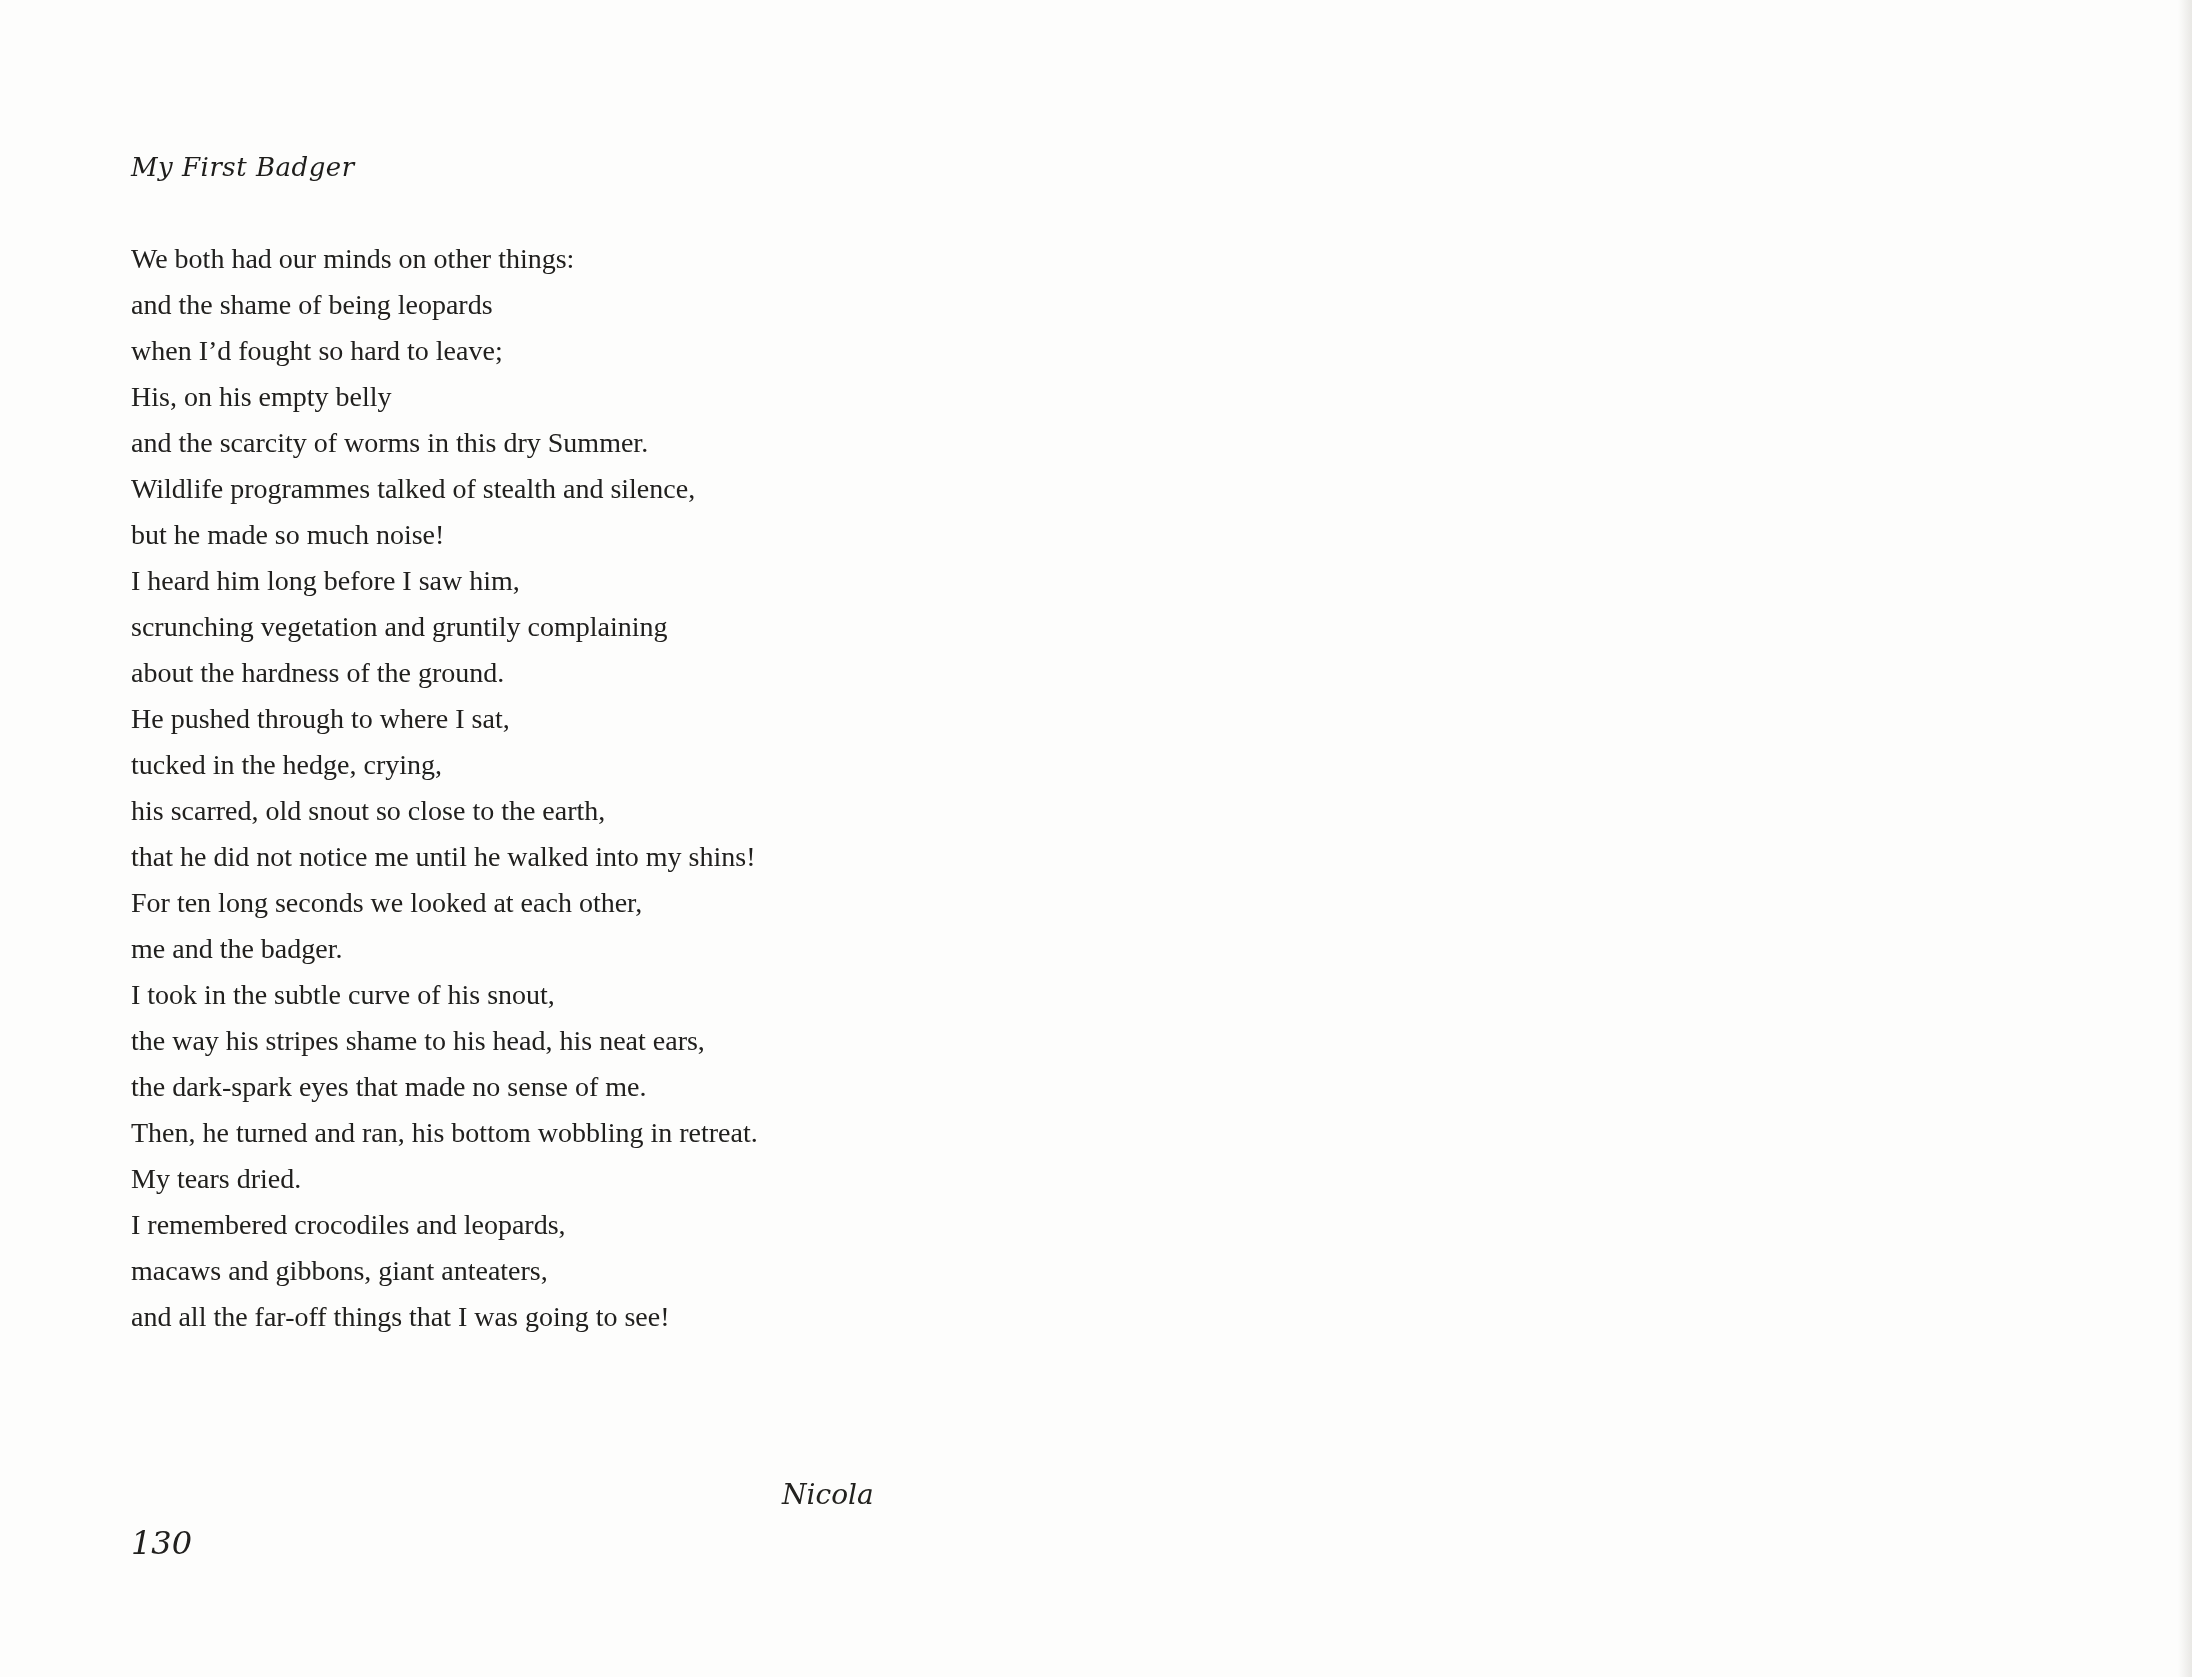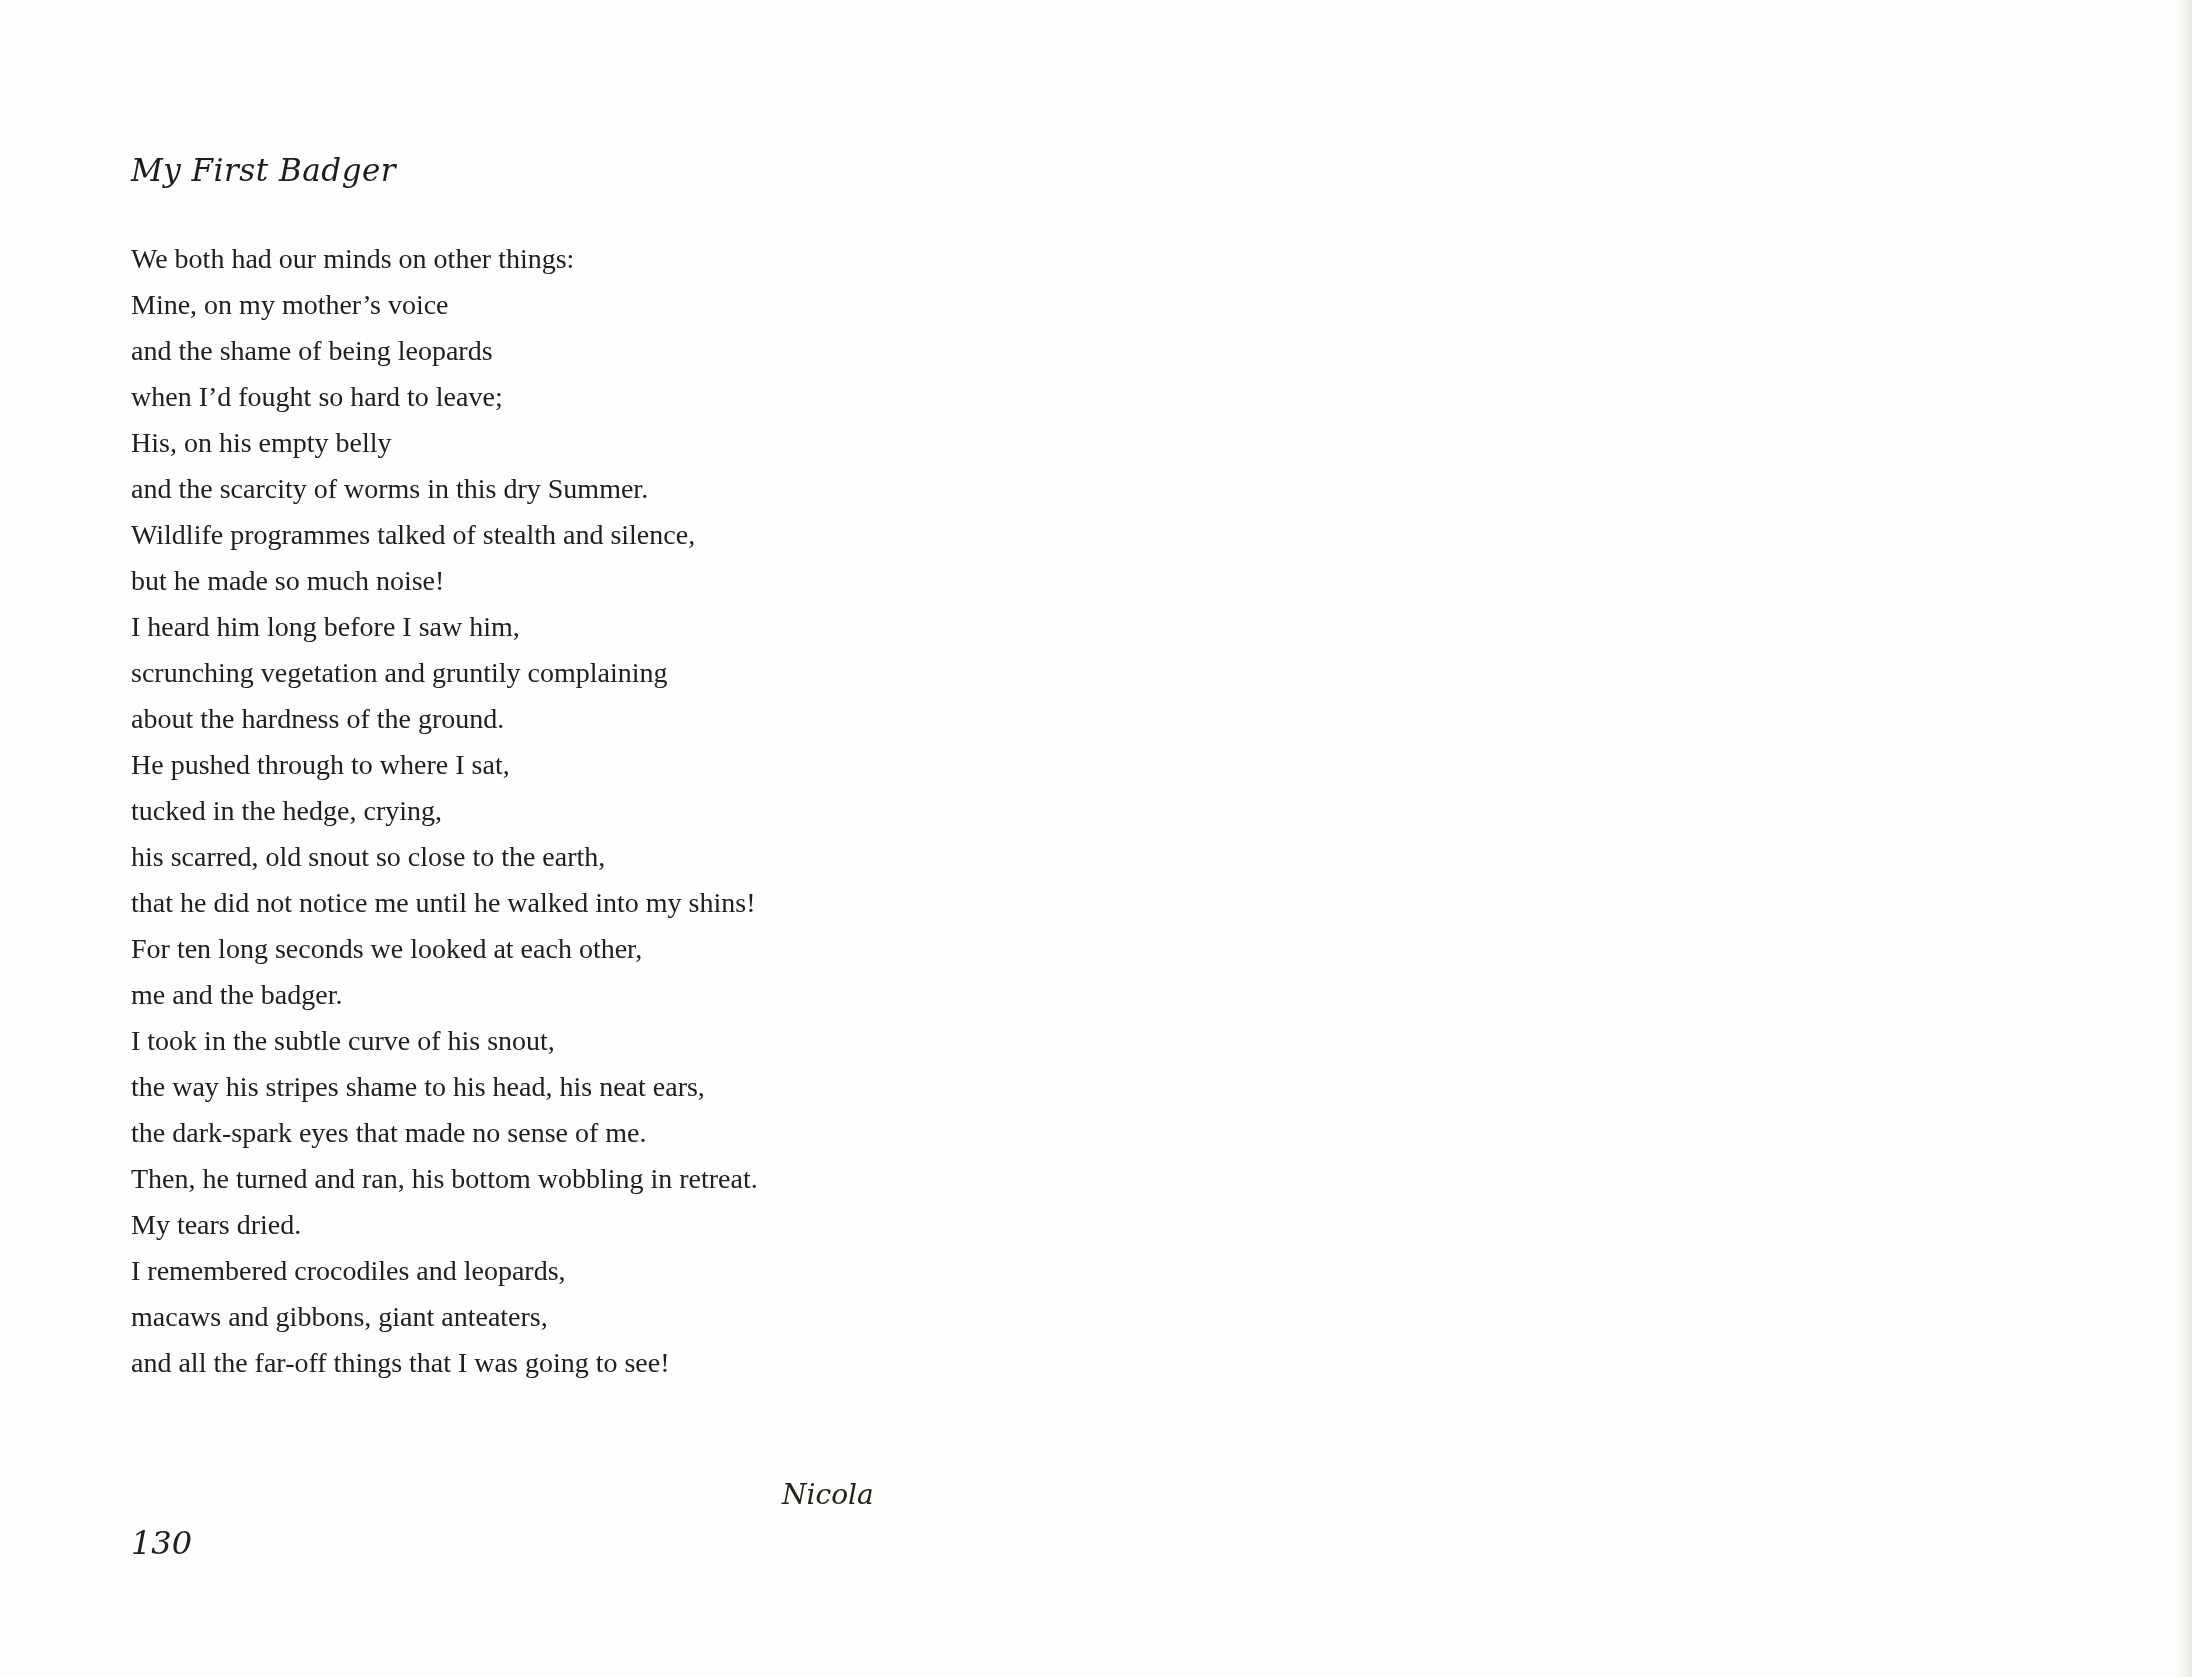--- a/index.html
+++ b/index.html
@@ -11,21 +11,21 @@
   .page{position:absolute;top:0;height:1678px;background:transparent;}
   .page-left{left:0;width:1096px;}
   .page-right{left:1096px;width:1096px;}
   .scan-edge{
     position:absolute;top:0;right:0;width:14.6px;height:1678px;
     background:linear-gradient(to right,#fdfdfc,#e7e6e3);
   }
   .poem-title{
     position:absolute;left:131px;top:152px;
     font-family:"DejaVu Serif", serif;font-style:italic;font-weight:500;
-    font-size:31px;color:#1e1d1b;letter-spacing:0.5px;
+    font-size:26px;color:#1e1d1b;letter-spacing:0.5px;
   }
   .poem{
     position:absolute;left:131px;top:236px;width:895px;
     font-size:28px;line-height:46px;color:#21201e;
   }
   .poem p{margin:0;}
   .attribution{
     position:absolute;left:782px;top:1478px;
     font-family:"DejaVu Serif", serif;font-style:italic;
     font-size:28px;color:#23221f;
@@ -36,21 +36,20 @@
     font-size:32px;color:#21201e;
   }
 </style>
 </head>
 <body>
 
 <div class="page page-left">
   <div class="poem-title">My First Badger</div>
   <div class="poem">
     <p>We both had our minds on other things:</p>
-    <p>Mine, on my mother’s voice</p>
     <p>and the shame of being leopards</p>
     <p>when I’d fought so hard to leave;</p>
     <p>His, on his empty belly</p>
     <p>and the scarcity of worms in this dry Summer.</p>
     <p>Wildlife programmes talked of stealth and silence,</p>
     <p>but he made so much noise!</p>
     <p>I heard him long before I saw him,</p>
     <p>scrunching vegetation and gruntily complaining</p>
     <p>about the hardness of the ground.</p>
     <p>He pushed through to where I sat,</p>

